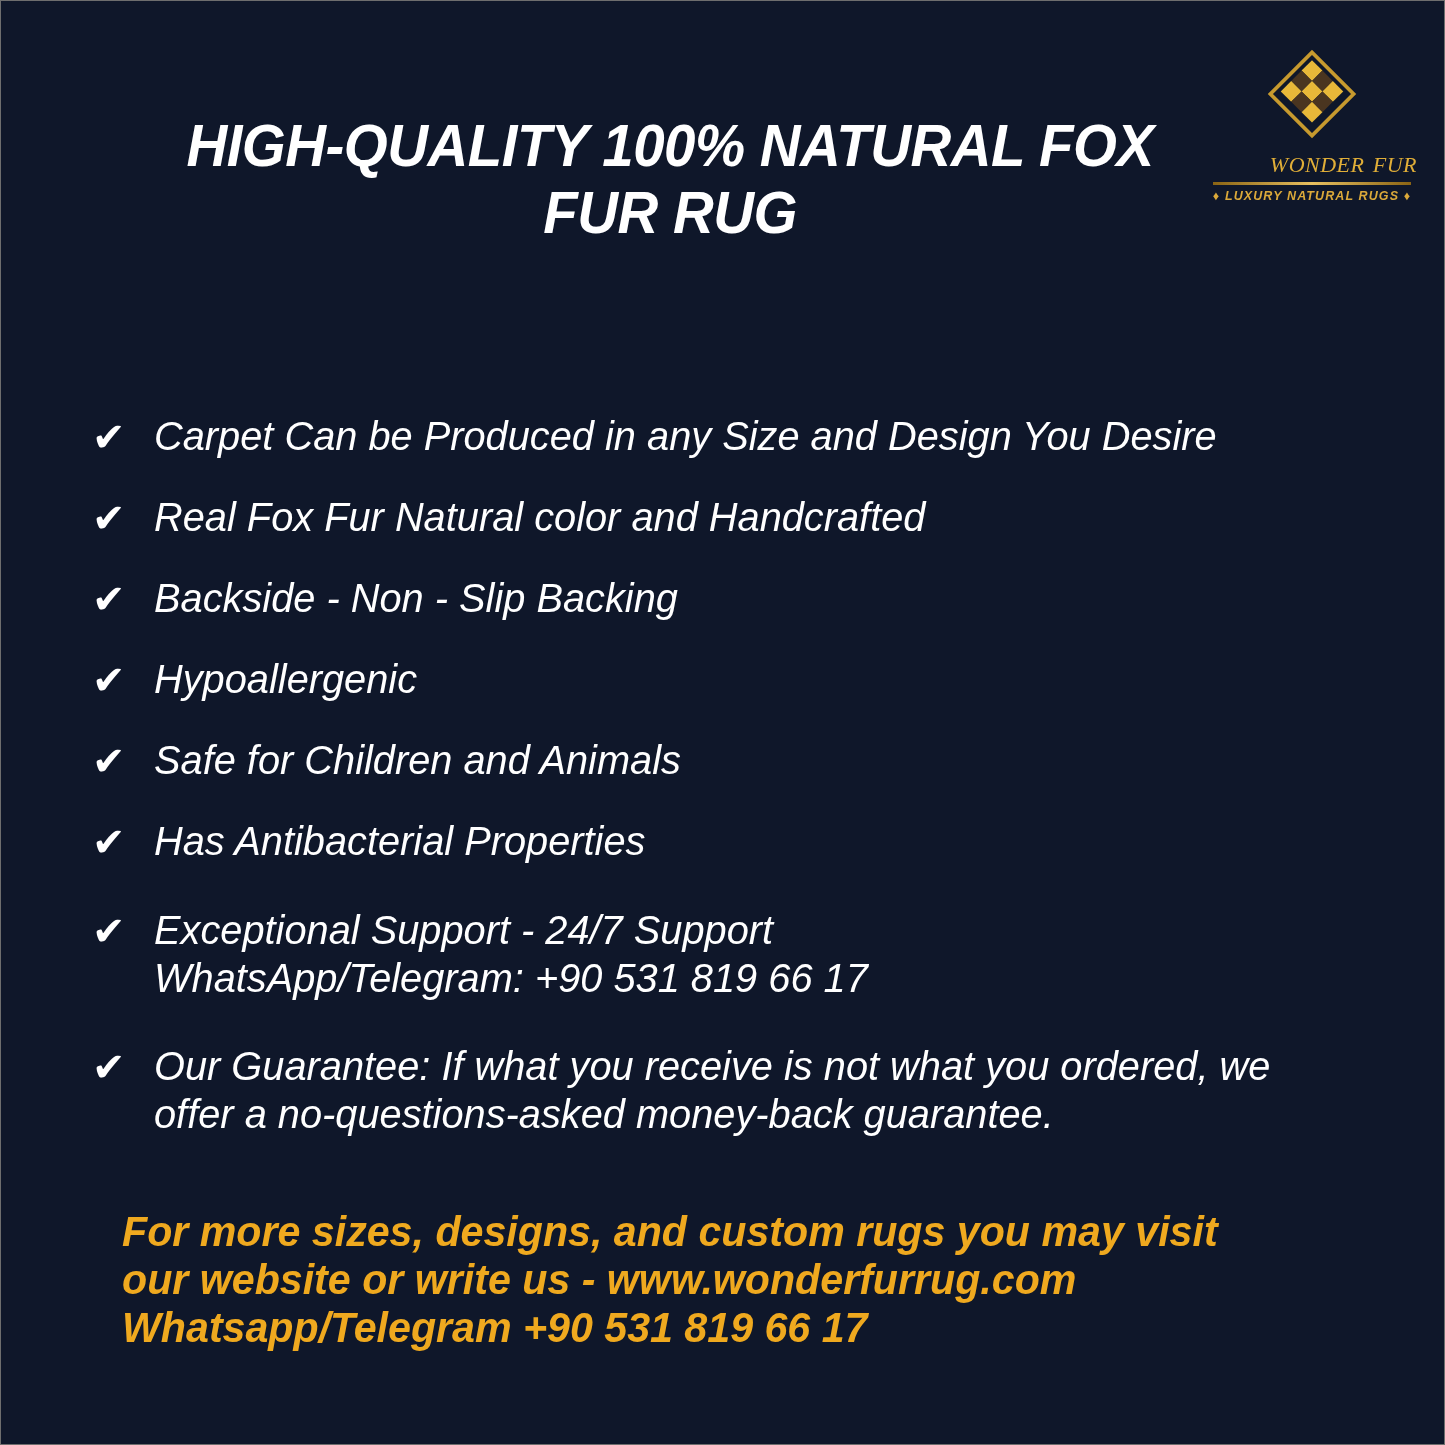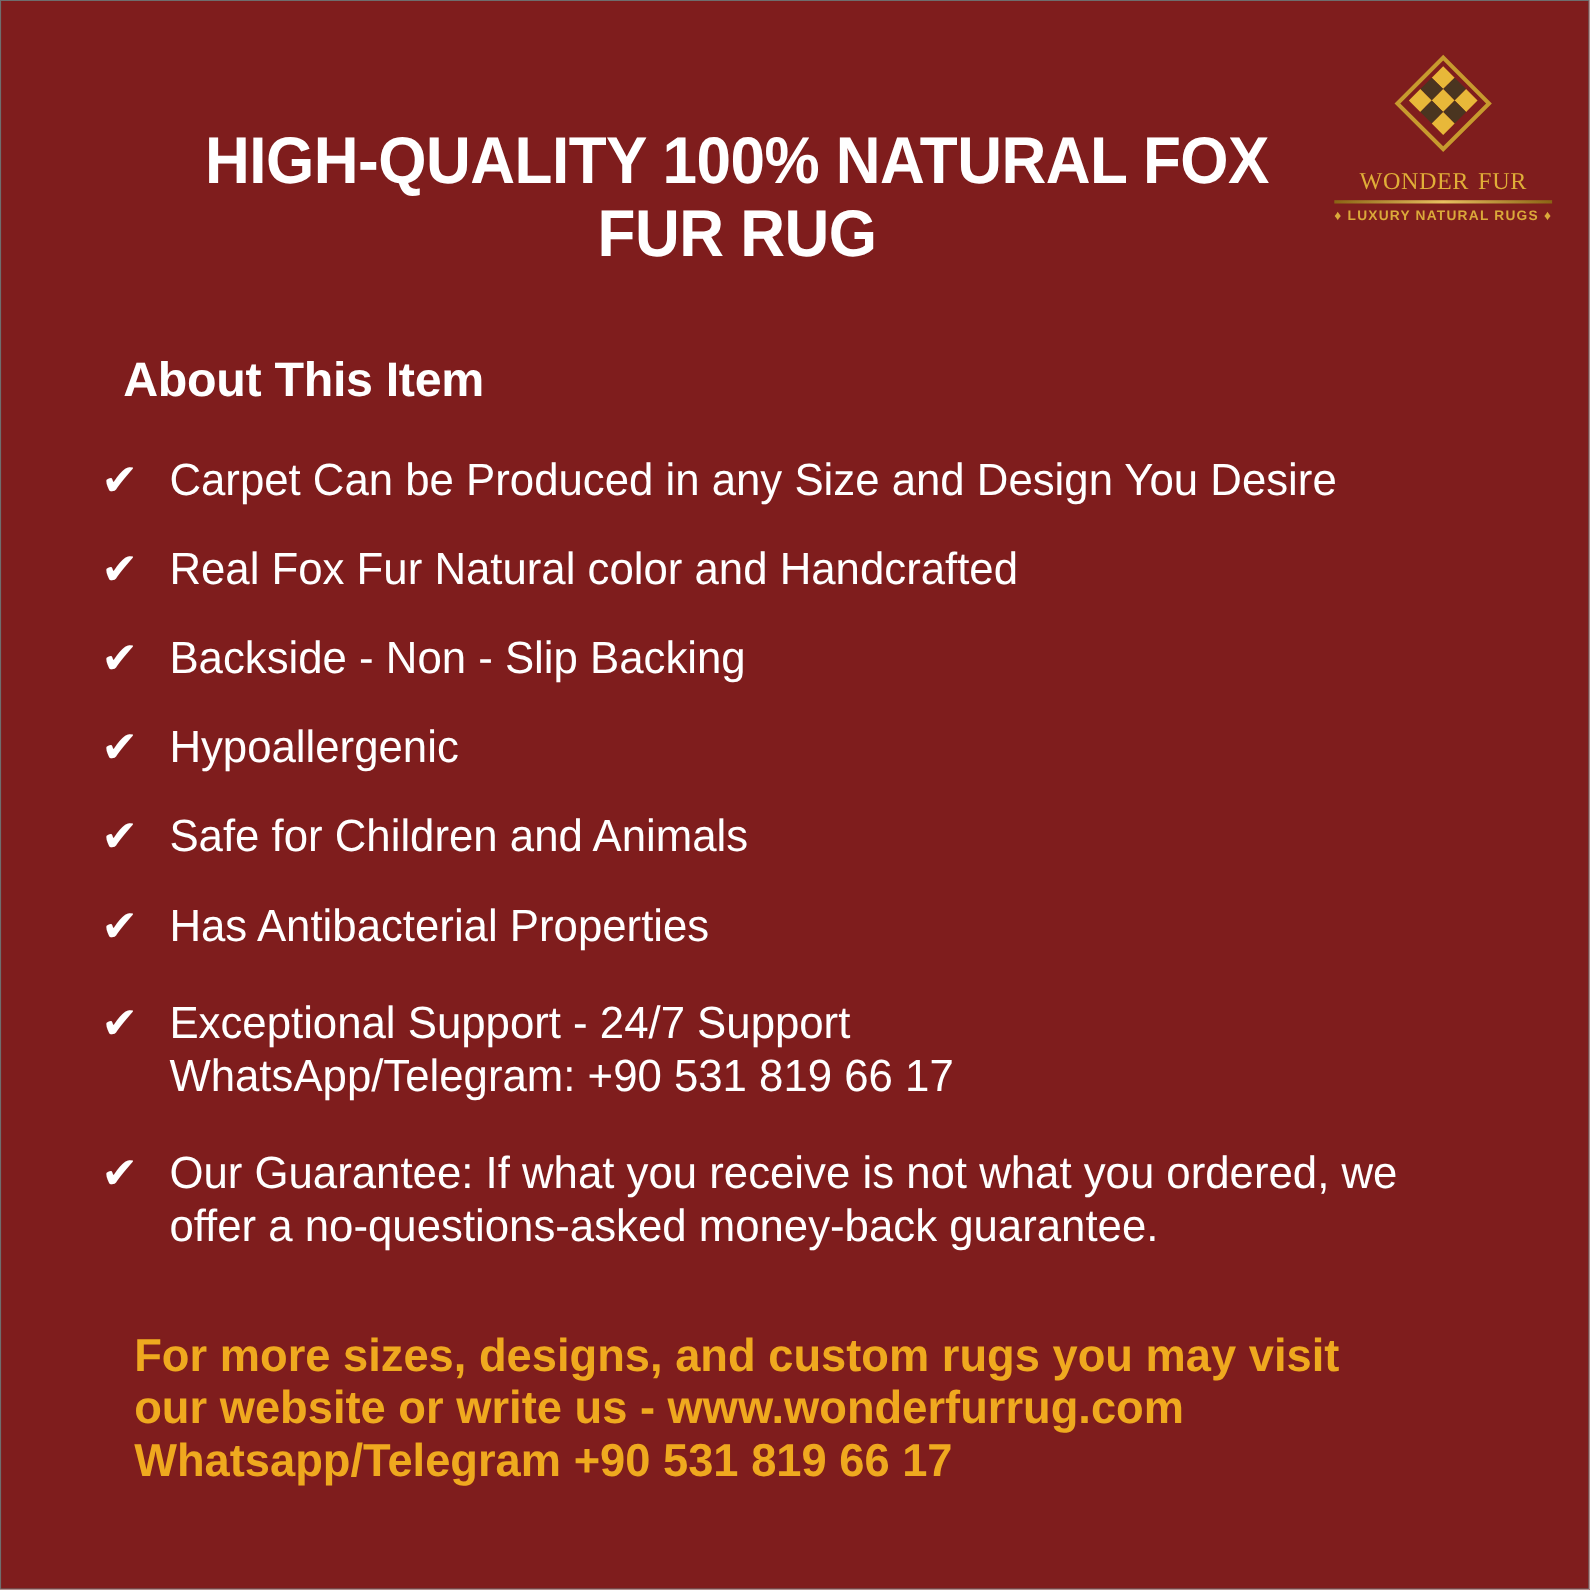--- a/index.html
+++ b/index.html
@@ -8,24 +8,25 @@
     background: #ffffff;
   }
   body {
     font-family: "Liberation Sans", "DejaVu Sans", sans-serif;
   }
 
   .poster {
     position: relative;
     width: 1445px;
     height: 1445px;
-    background: #7f1d1d;
+    background: #0f172a;
     overflow: hidden;
     box-sizing: border-box;
     box-shadow: inset 0 0 0 1px #6e6e6e;
+    font-style: italic;
   }
 
   
   .header {
     position: absolute;
     top: 0; left: 0; right: 0;
     height: 280px;
   }
 
   .headline {
@@ -59,20 +60,21 @@
   }
   .logo-wordmark {
     color: #e0ae38;
     font-family: "Liberation Serif", "DejaVu Serif", serif;
     font-size: 31px;
     line-height: 36px;
     letter-spacing: 0.5px;
     font-variant: small-caps;
     text-transform: lowercase;
     white-space: nowrap;
+    text-align: right;
   }
   .logo-rule {
     height: 3px;
     background: linear-gradient(90deg, #8a6414 0%, #e8c060 50%, #8a6414 100%);
     margin: 2px 6px 4px 6px;
   }
   .logo-tagline {
     color: #dba93a;
     font-size: 12.5px;
     font-weight: bold;
@@ -170,21 +172,20 @@
             </g>
           </g>
         </svg>
       </div>
       <div class="logo-wordmark">Wonder Fur</div>
       <div class="logo-rule"></div>
       <div class="logo-tagline">♦ LUXURY NATURAL RUGS ♦</div>
     </div>
   </div>
 
-  <div class="about-heading">About This Item</div>
 
   <div class="features">
 
     <div class="feature-row">
       <span class="check-icon">✔</span>
       <span class="feature-text">Carpet Can be Produced in any Size and Design You Desire</span>
     </div>
 
     <div class="feature-row">
       <span class="check-icon">✔</span>

